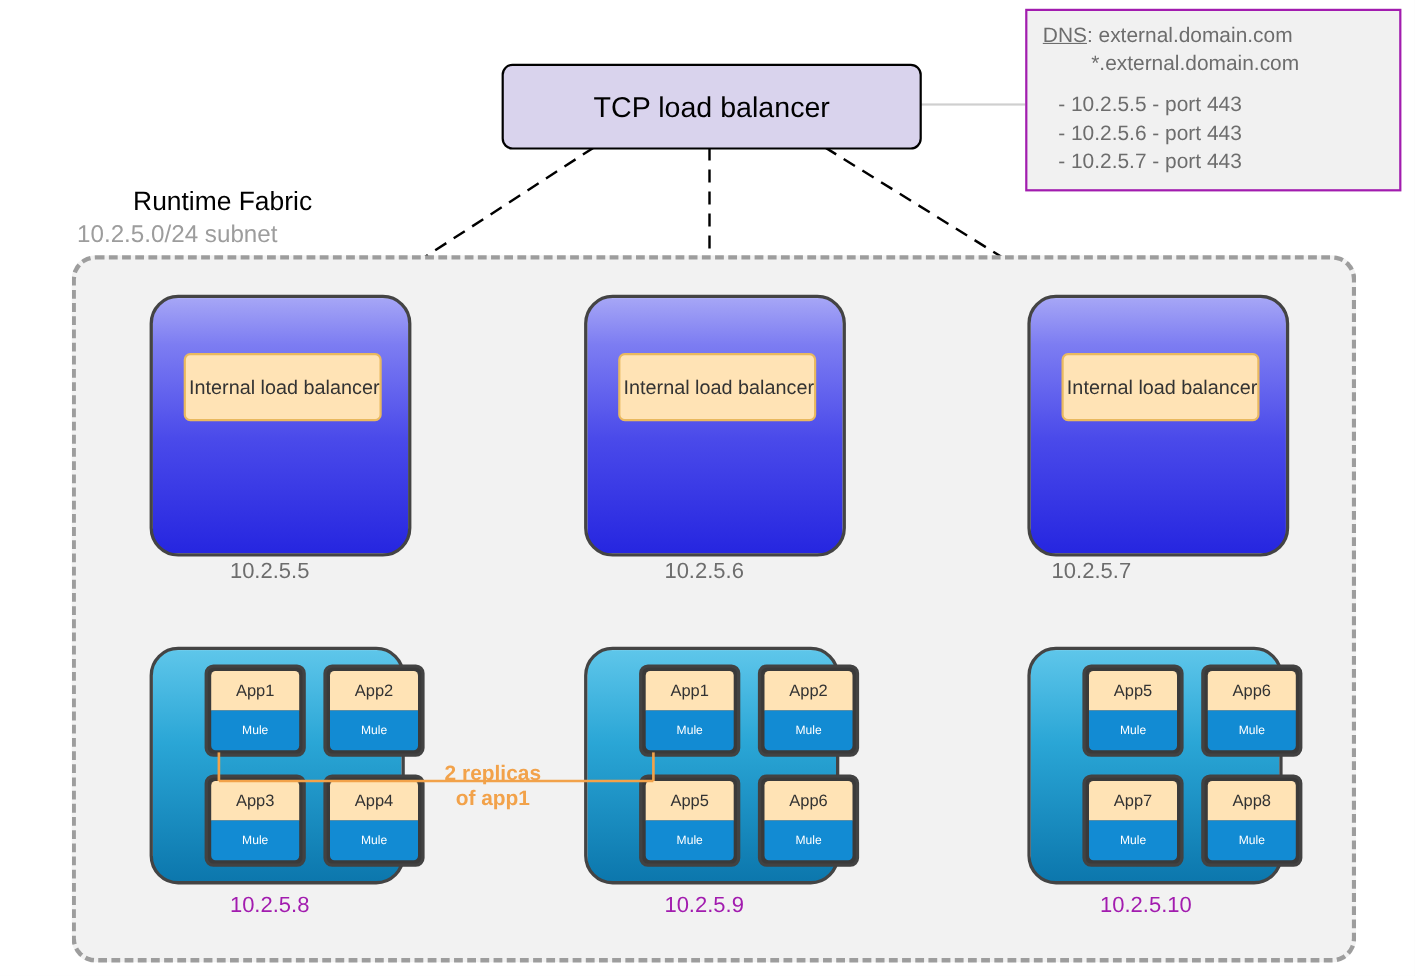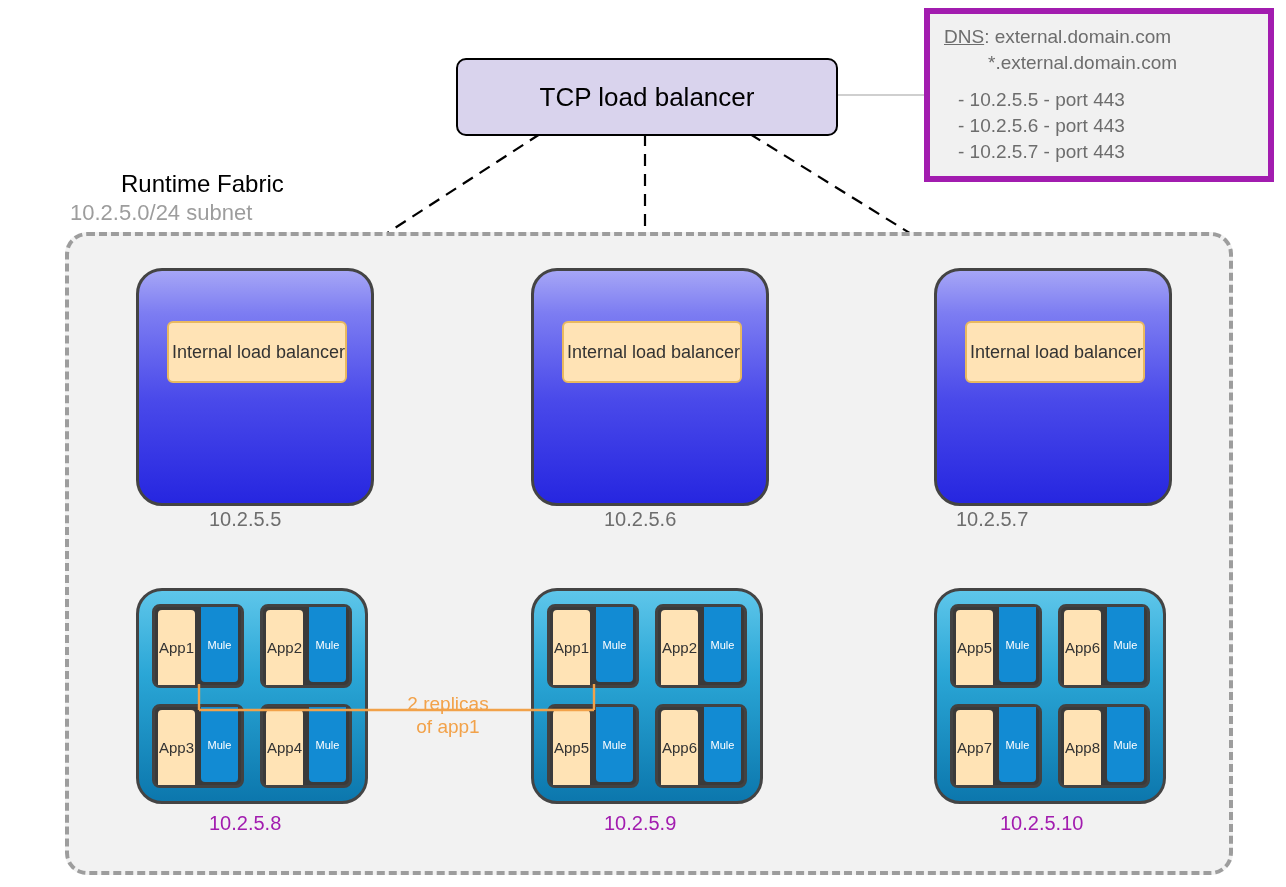--- a/index.html
+++ b/index.html
@@ -31,21 +31,21 @@
     justify-content: center;
     font-size: 26px;
     color: #000;
   }
   
   .info-box {
     position: absolute;
     right: 12px;
     top: 8px;
     width: 312px;
-    border: 6px solid #a21caf;
+    border: 2px solid #a21caf;
     background: #f1f1f1;
     color: #6d6d6d;
     font-size: 19px;
     padding: 10px 12px 12px 14px;
     line-height: 1.35;
   }
   .info-box .u { text-decoration: underline; }
   .info-box .row { white-space: nowrap; }
   .info-box .indent { padding-left: 44px; }
   .info-box .li { padding-left: 14px; }
@@ -151,21 +151,22 @@
     height: 100%;
   }
   .app-cell {
     width: 92px;
     height: 84px;
     border: 3px solid #424242;
     border-radius: 8px;
     background: #3a3a3a;
     box-sizing: border-box;
     display: flex;
-    flex-direction: row;
+    flex-direction: column;
+    margin-left: 34px;
   }
   .app-cell .app {
     flex: 1;
     margin: 3px 3px 0 3px;
     background: #ffe3b5;
     border-radius: 4px 4px 0 0;
     display: flex;
     align-items: center;
     justify-content: center;
     font-size: 15px;
@@ -325,18 +326,18 @@
       </div>
     </div>
   </div>
   <div class="worker-ip" style="left:1000px; top:812px;">10.2.5.10</div>
 
   <svg class="svg-replicas">
     <line x1="199" y1="684" x2="199" y2="710"></line>
     <line x1="199" y1="710" x2="594" y2="710"></line>
     <line x1="594" y1="710" x2="594" y2="684"></line>
   </svg>
-  <div class="replicas-label" style="left:388px; top:693px; width:120px;">
+  <div class="replicas-label" style="left:388px; top:693px; width:120px;font-weight:bold;">
     <div>2 replicas</div>
     <div>of app1</div>
   </div>
 
 </div>
 
 </body></html>

